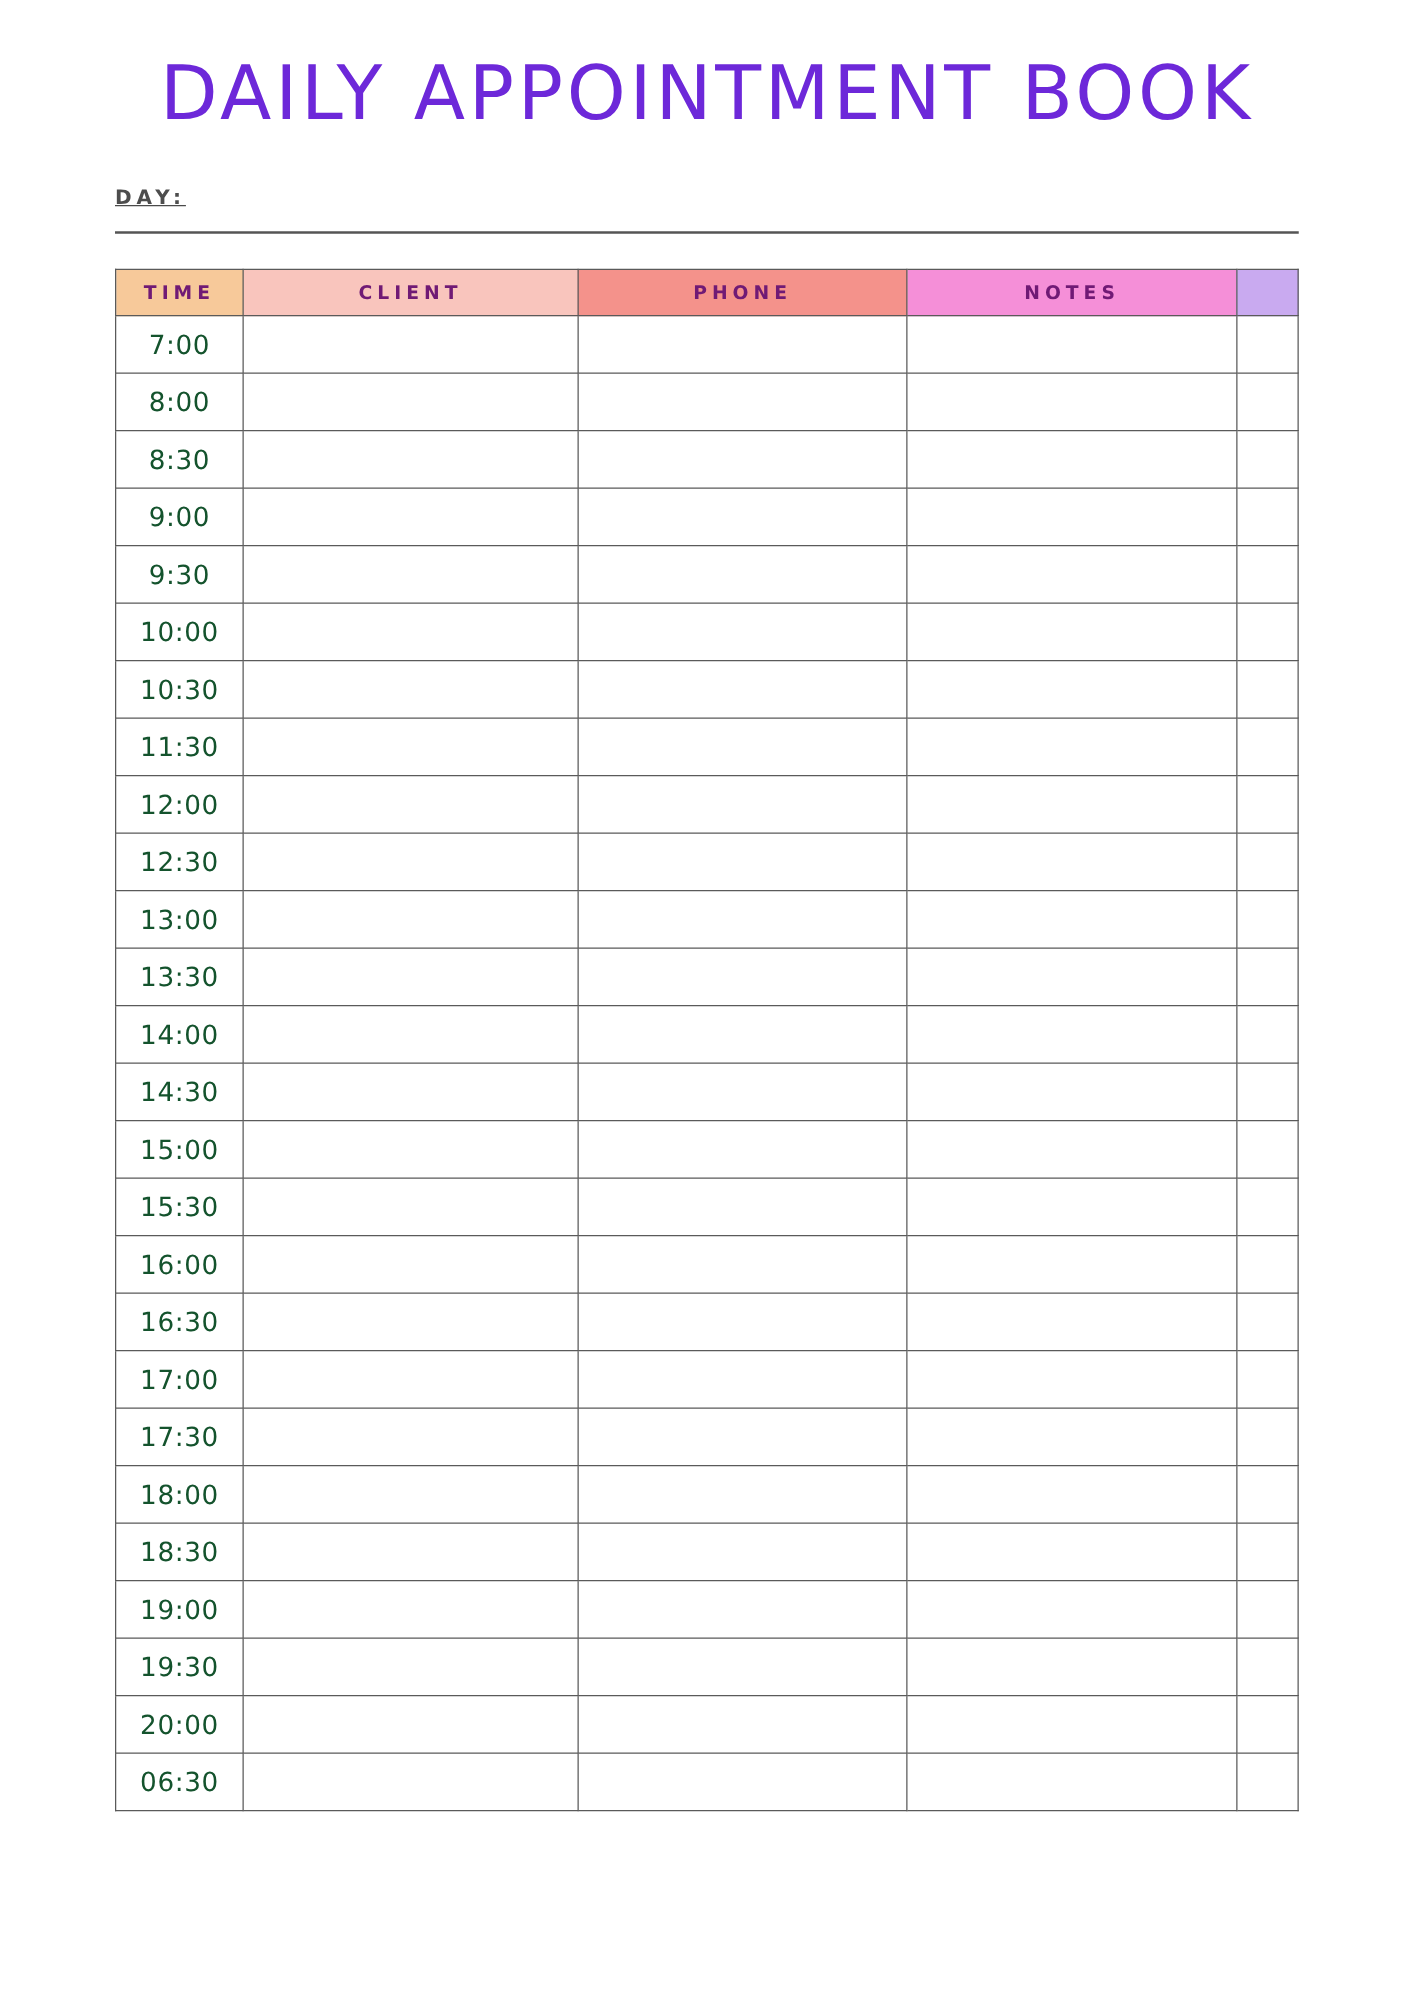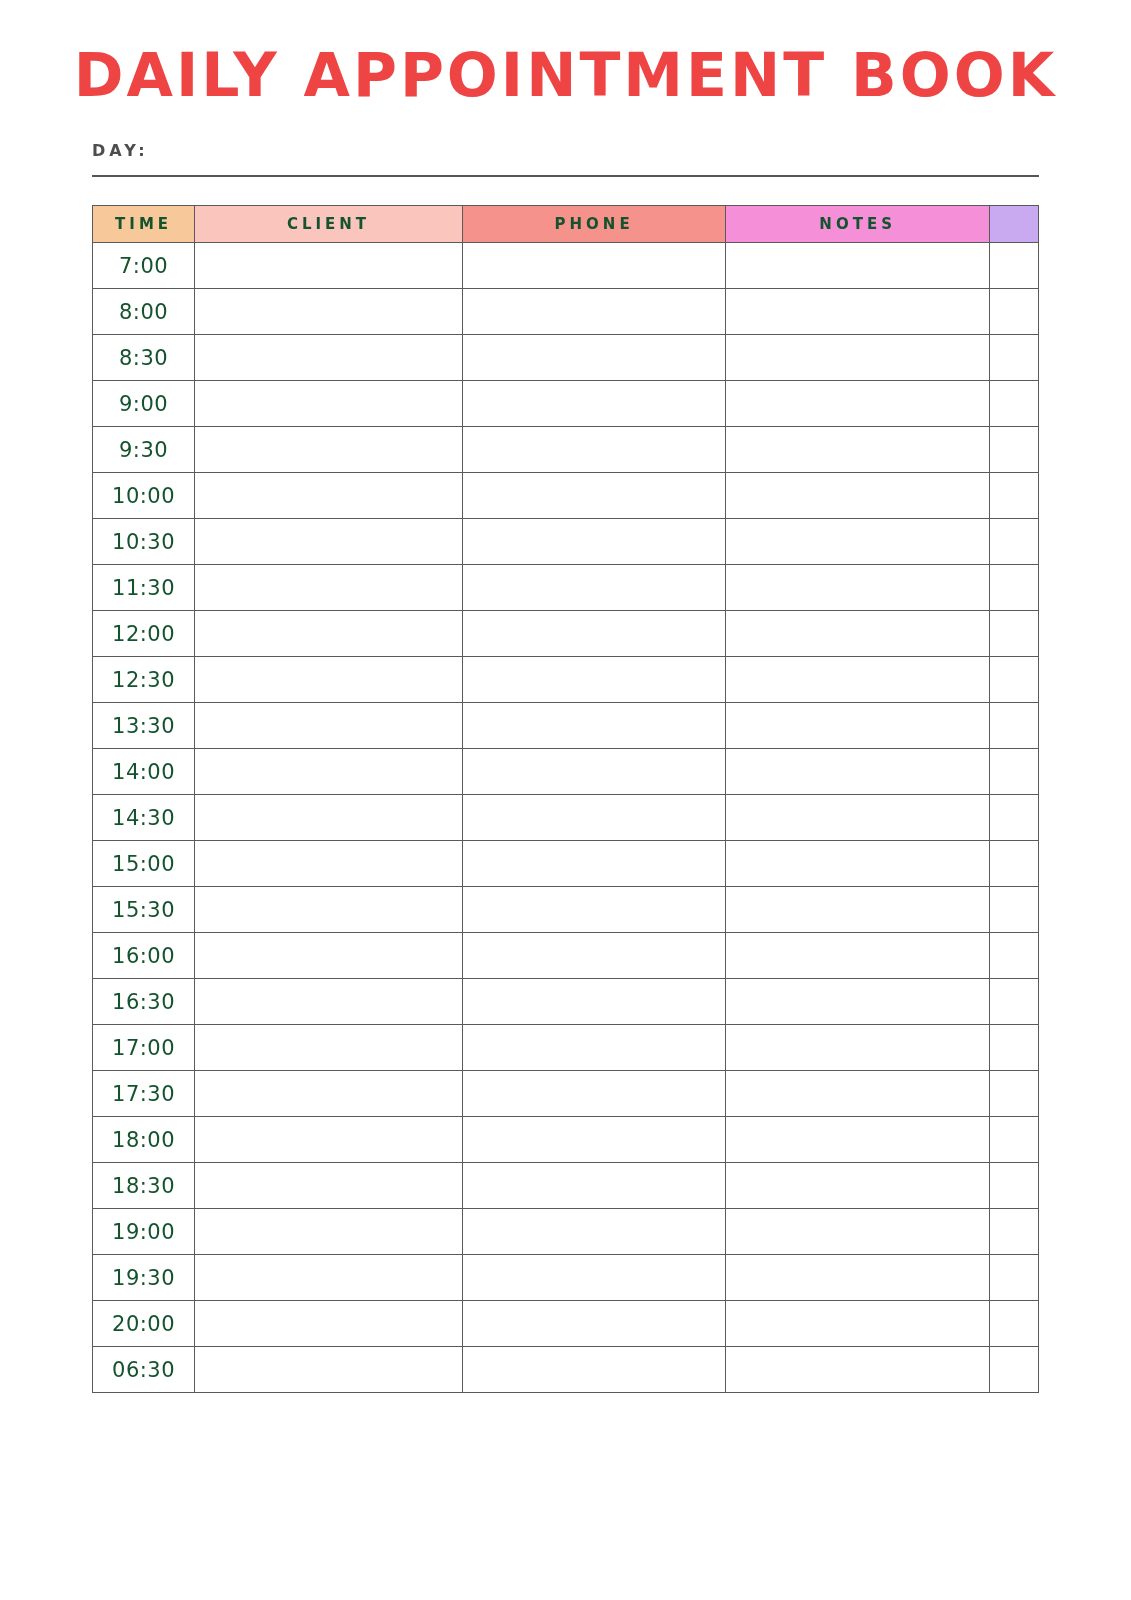--- a/index.html
+++ b/index.html
@@ -20,33 +20,34 @@
     height: 1600px;
     box-sizing: border-box;
     padding: 0;
     background: #ffffff;
   }
   .title {
     margin: 0;
     padding: 44px 0 0 0;
     text-align: center;
     font-size: 60px;
-    font-weight: 700;
+    font-weight: 400;
     letter-spacing: 3px;
-    color: #ef4444;
+    color: #6d28d9;
     font-family: "DejaVu Sans", sans-serif;
     line-height: 1.05;
   }
   .day-row {
     margin: 26px 92px 0 92px;
     border-bottom: 2px solid #555555;
-    padding-bottom: 8px;
+    padding-bottom: 18px;
     display: flex;
-    align-items: center;
+    align-items: flex-end;
     height: 34px;
+    text-decoration: underline;
   }
   .day-label {
     font-size: 16px;
     font-weight: 700;
     letter-spacing: 4px;
     color: #4d4d4d;
     font-family: "DejaVu Sans", sans-serif;
   }
   .day-value {
     flex: 1;
@@ -65,21 +66,21 @@
   table.sheet th, table.sheet td {
     border: 1.5px solid #5a5a5a;
     height: 45px;
     padding: 0;
   }
   table.sheet th {
     height: 36px;
     font-size: 15px;
     font-weight: 700;
     letter-spacing: 4px;
-    color: #14532d;
+    color: #701a75;
     font-family: "DejaVu Sans", sans-serif;
     text-align: center;
   }
   col.c-time  { width: 100px; }
   col.c-client{ width: 262px; }
   col.c-phone { width: 258px; }
   col.c-notes { width: 258px; }
   col.c-extra { width: 48px; }
 
   td.time-cell {
@@ -189,20 +190,27 @@
           <td class="entry-cell"></td>
         </tr>
         <tr>
           <td class="time-cell">12:30</td>
           <td class="entry-cell"></td>
           <td class="entry-cell"></td>
           <td class="entry-cell"></td>
           <td class="entry-cell"></td>
         </tr>
         <tr>
+          <td class="time-cell">13:00</td>
+          <td class="entry-cell"></td>
+          <td class="entry-cell"></td>
+          <td class="entry-cell"></td>
+          <td class="entry-cell"></td>
+        </tr>
+        <tr>
           <td class="time-cell">13:30</td>
           <td class="entry-cell"></td>
           <td class="entry-cell"></td>
           <td class="entry-cell"></td>
           <td class="entry-cell"></td>
         </tr>
         <tr>
           <td class="time-cell">14:00</td>
           <td class="entry-cell"></td>
           <td class="entry-cell"></td>

